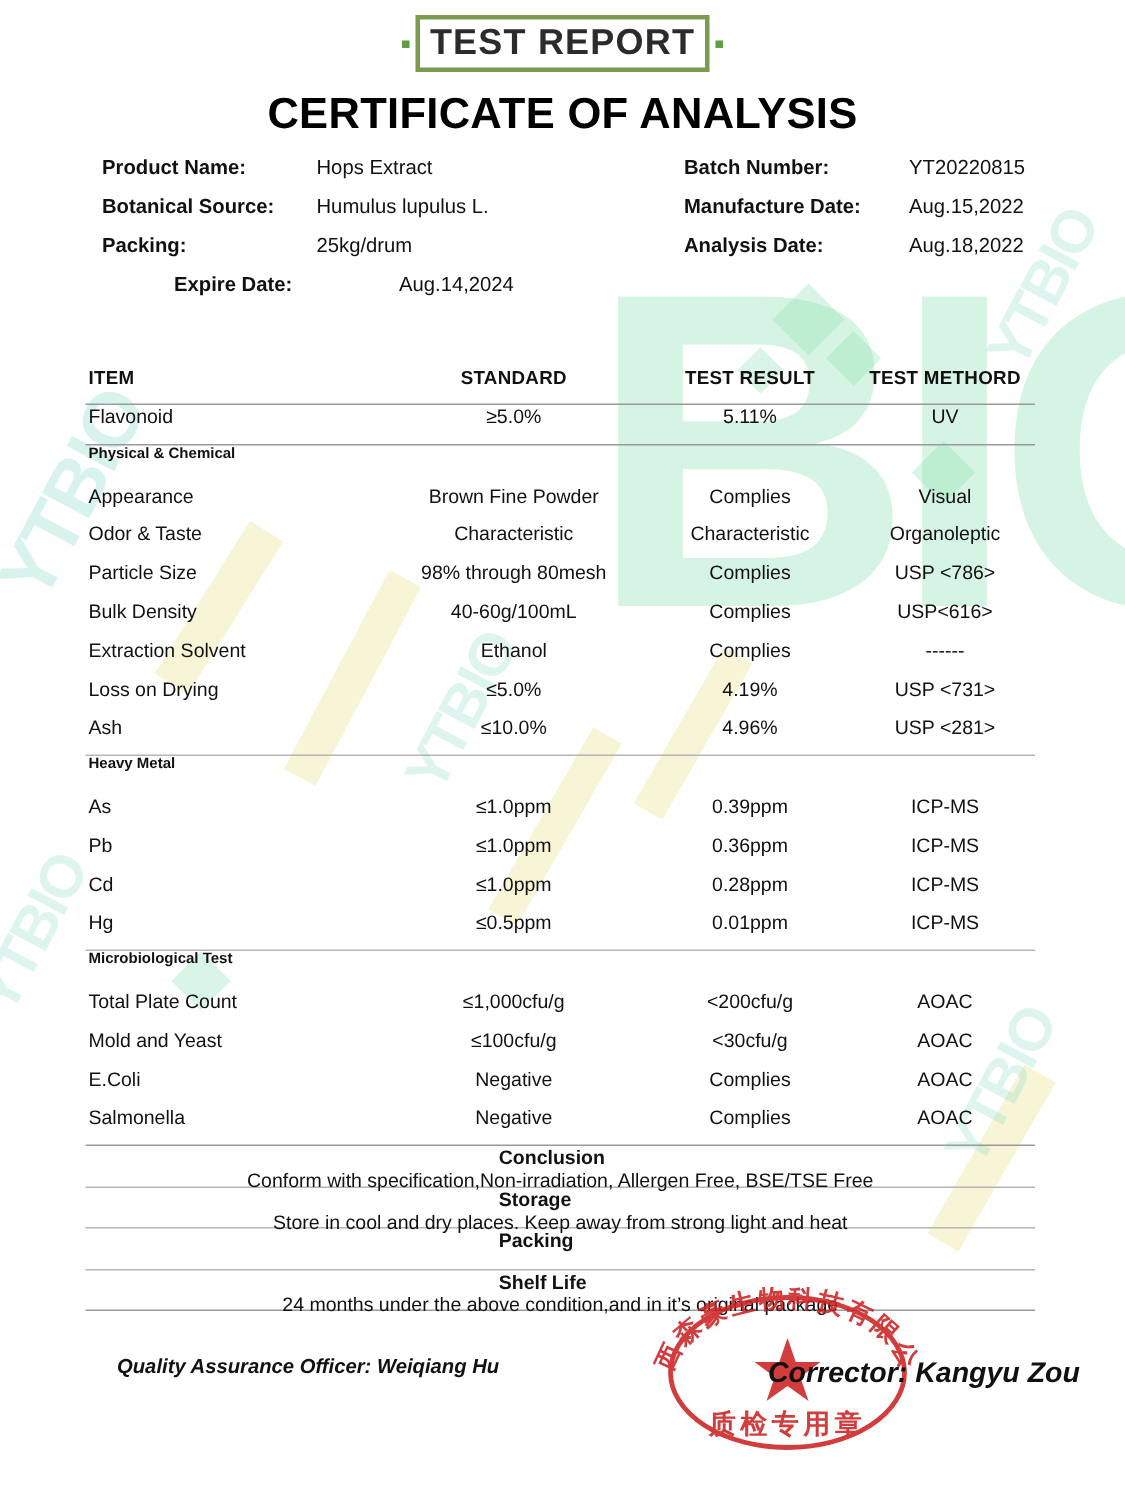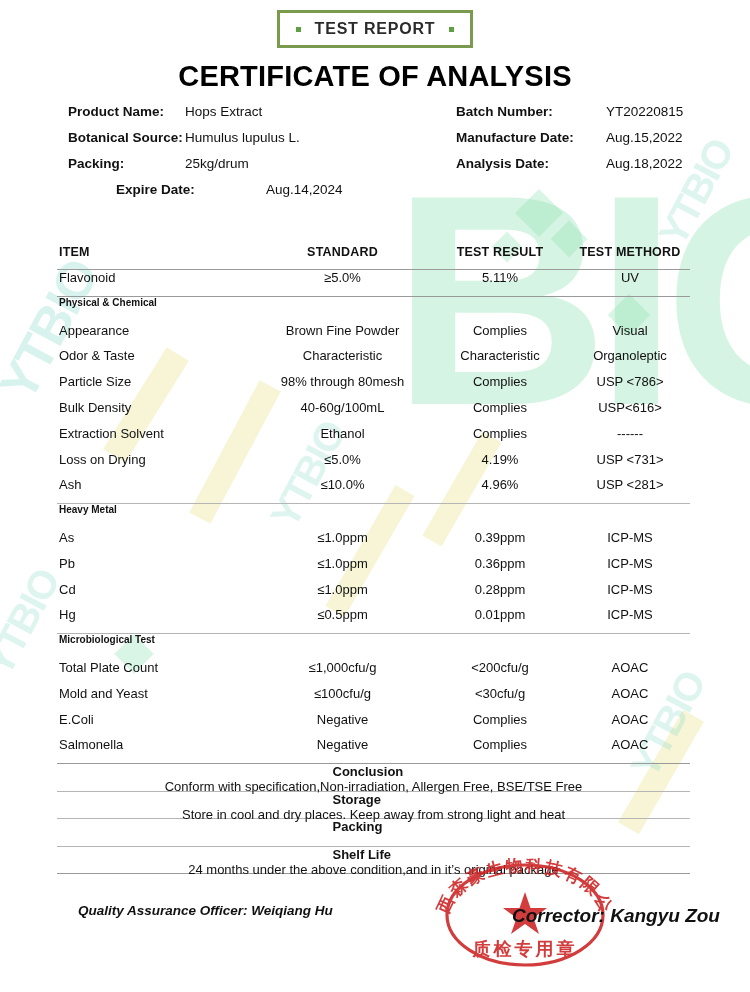--- a/index.html
+++ b/index.html
@@ -87,21 +87,21 @@
     gap: 14px;
     background: #ffffff;
   }
   .badge-dot {
     width: 5px;
     height: 5px;
     background: #5f9e43;
     flex: 0 0 auto;
   }
   .badge-text {
-    font-size: 16px;
+    font-size: 24px;
     font-weight: bold;
     letter-spacing: 0.8px;
     color: #2b2b2b;
     white-space: nowrap;
   }
   .doc-title {
     position: absolute;
     left: 0;
     top: 60px;
     width: 750px;
@@ -129,21 +129,21 @@
     align-items: baseline;
   }
   .info-cell.left { width: 340px; }
   .info-cell.right { width: 280px; }
   .info-label {
     font-size: 13.5px;
     font-weight: bold;
     color: #111111;
     white-space: nowrap;
   }
-  .info-cell.left .info-label { width: 117px; }
+  .info-cell.left .info-label { width: 143px; }
   .info-cell.right .info-label { width: 150px; padding-left: 48px; }
   .info-value {
     font-size: 13.5px;
     color: #111111;
     white-space: nowrap;
   }
 
   
   .table {
     position: absolute;

